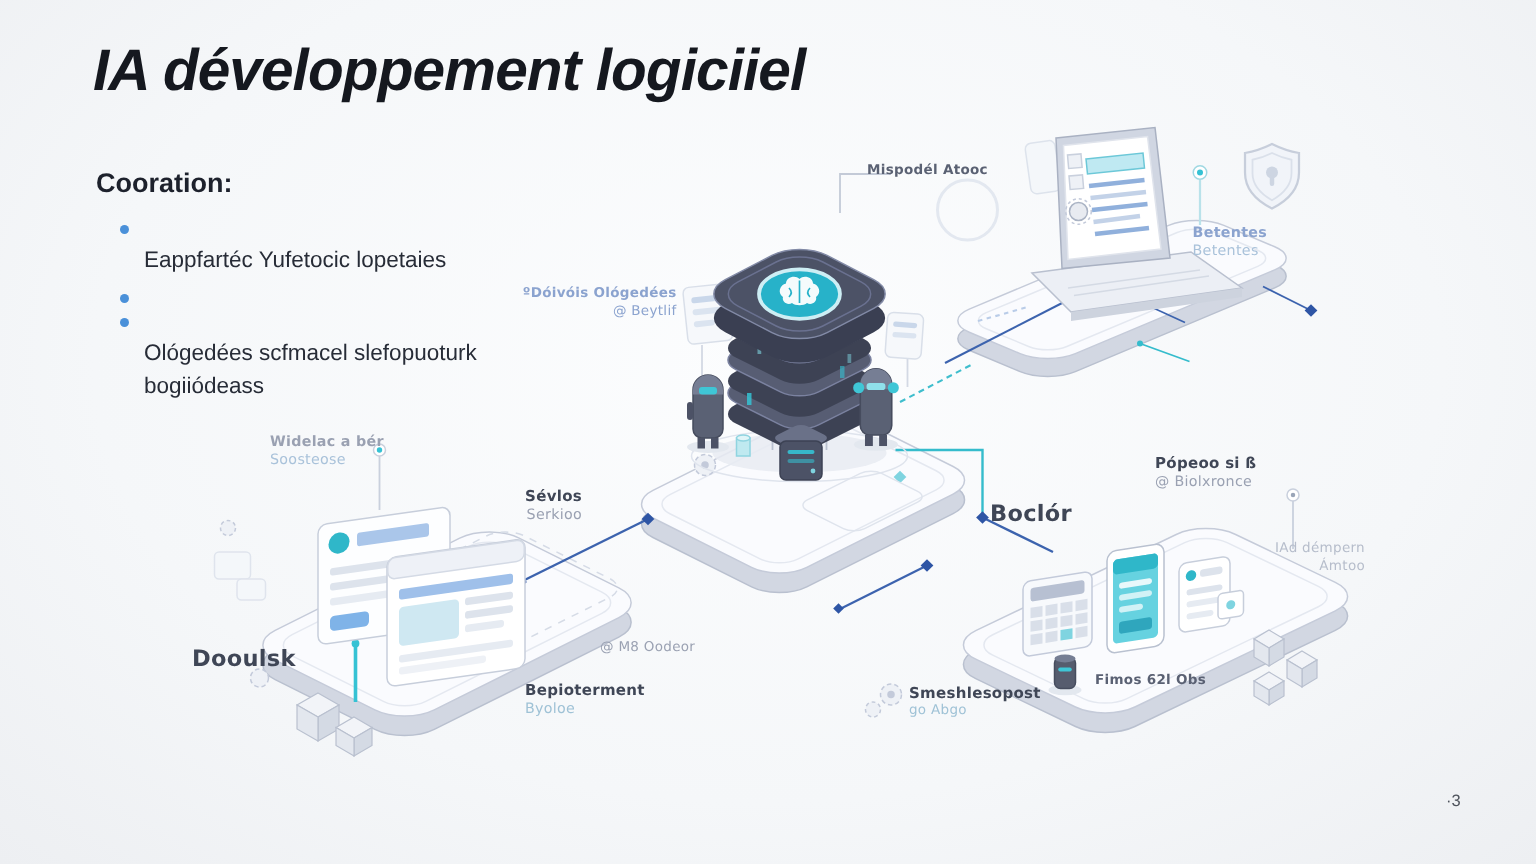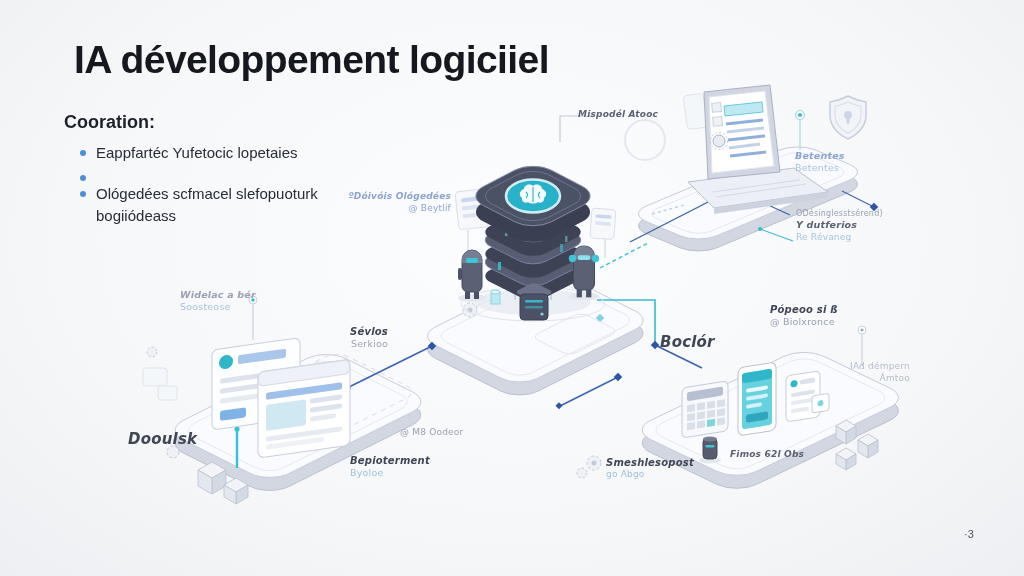--- a/index.html
+++ b/index.html
@@ -1,34 +1,34 @@
 <!DOCTYPE html>
 <html><head>
 <meta charset="utf-8">
 <style>
   html,body{margin:0;padding:0;background:#e9ebee;}
   .slide{
     position:relative;width:1024px;height:576px;overflow:hidden;
     background:radial-gradient(ellipse at 50% 42%, #fcfdfe 0%, #f5f7f9 62%, #edeff2 100%);
     font-family:"Liberation Sans",sans-serif;
   }
-  .title{position:absolute;left:62px;top:26px;margin:12px;font-size:39px;font-weight:800;
-    color:#15181f;letter-spacing:-0.6px;}
+  .title{position:absolute;left:62px;top:26px;margin:0;font-size:39px;font-weight:800;
+    color:#15181f;letter-spacing:-0.6px;font-style:italic;}
   .list-block{position:absolute;left:64px;top:112px;width:300px;}
   .list-heading{font-size:18px;font-weight:800;color:#1d212c;margin:0 0 9px 0;}
   ul.bullets{list-style:none;margin:0;padding:0;}
   ul.bullets li{display:flex;align-items:flex-start;margin-bottom:2px;}
   .dot{width:6px;height:6px;border-radius:50%;background:#4a90d9;margin:8px 10px 0 16px;flex:none;}
-  .btext{font-size:15px;color:#272c37;line-height:1.5;max-width:242px;}
+  .btext{font-size:15px;color:#272c37;line-height:1.5;max-width:242px;margin-top:21px;}
   .illus{position:absolute;inset:0;width:1024px;height:576px;}
   .lbl{position:absolute;font-family:"DejaVu Sans",sans-serif;font-size:9.5px;line-height:1.3;
     white-space:nowrap;letter-spacing:.2px;}
   .lbl span{display:block;}
   .ctr{text-align:right;}
-  .b{font-weight:bold;font-style:italic;}
+  .b{font-weight:bold;}
   .c-dark{color:#3f4656;}
   .c-slate{color:#5a6173;}
   .c-gray{color:#9aa1b2;}
   .c-blue{color:#8ba3cf;}
   .c-lblue{color:#a9c2da;}
   .c-teal{color:#9fc2d6;}
   .c-faint{color:#b6bdcb;}
   .fs8{font-size:8px;} .fs9{font-size:9px;} .fs10{font-size:10px;} .fs105{font-size:15px;}
   .page-num{position:absolute;left:964px;top:528px;font-size:11px;color:#4e535c;}
 </style>
@@ -385,25 +385,20 @@
 
   <div class="lbl b c-slate fs9" style="left:578px;top:109px;">
     <span>Mispodél Atooc</span>
   </div>
 
   <div class="lbl" style="left:795px;top:150px;">
     <span class="b c-blue">Betentes</span>
     <span class="c-lblue">Betentes</span>
   </div>
 
-  <div class="lbl" style="left:796px;top:209px;">
-    <span class="c-gray fs8">ODésinglesstsérend)</span>
-    <span class="b c-slate">Y dutferios</span>
-    <span class="c-lblue fs9">Re Révaneg</span>
-  </div>
 
   <div class="lbl ctr" style="left:336px;top:191px;width:115px;">
     <span class="b c-blue fs9">ºDóivóis Ológedées</span>
     <span class="c-blue fs9">@ Beytlif</span>
   </div>
 
   <div class="lbl" style="left:180px;top:289px;">
     <span class="b c-gray">Widelac a bér</span>
     <span class="c-lblue">Soosteose</span>
   </div>

